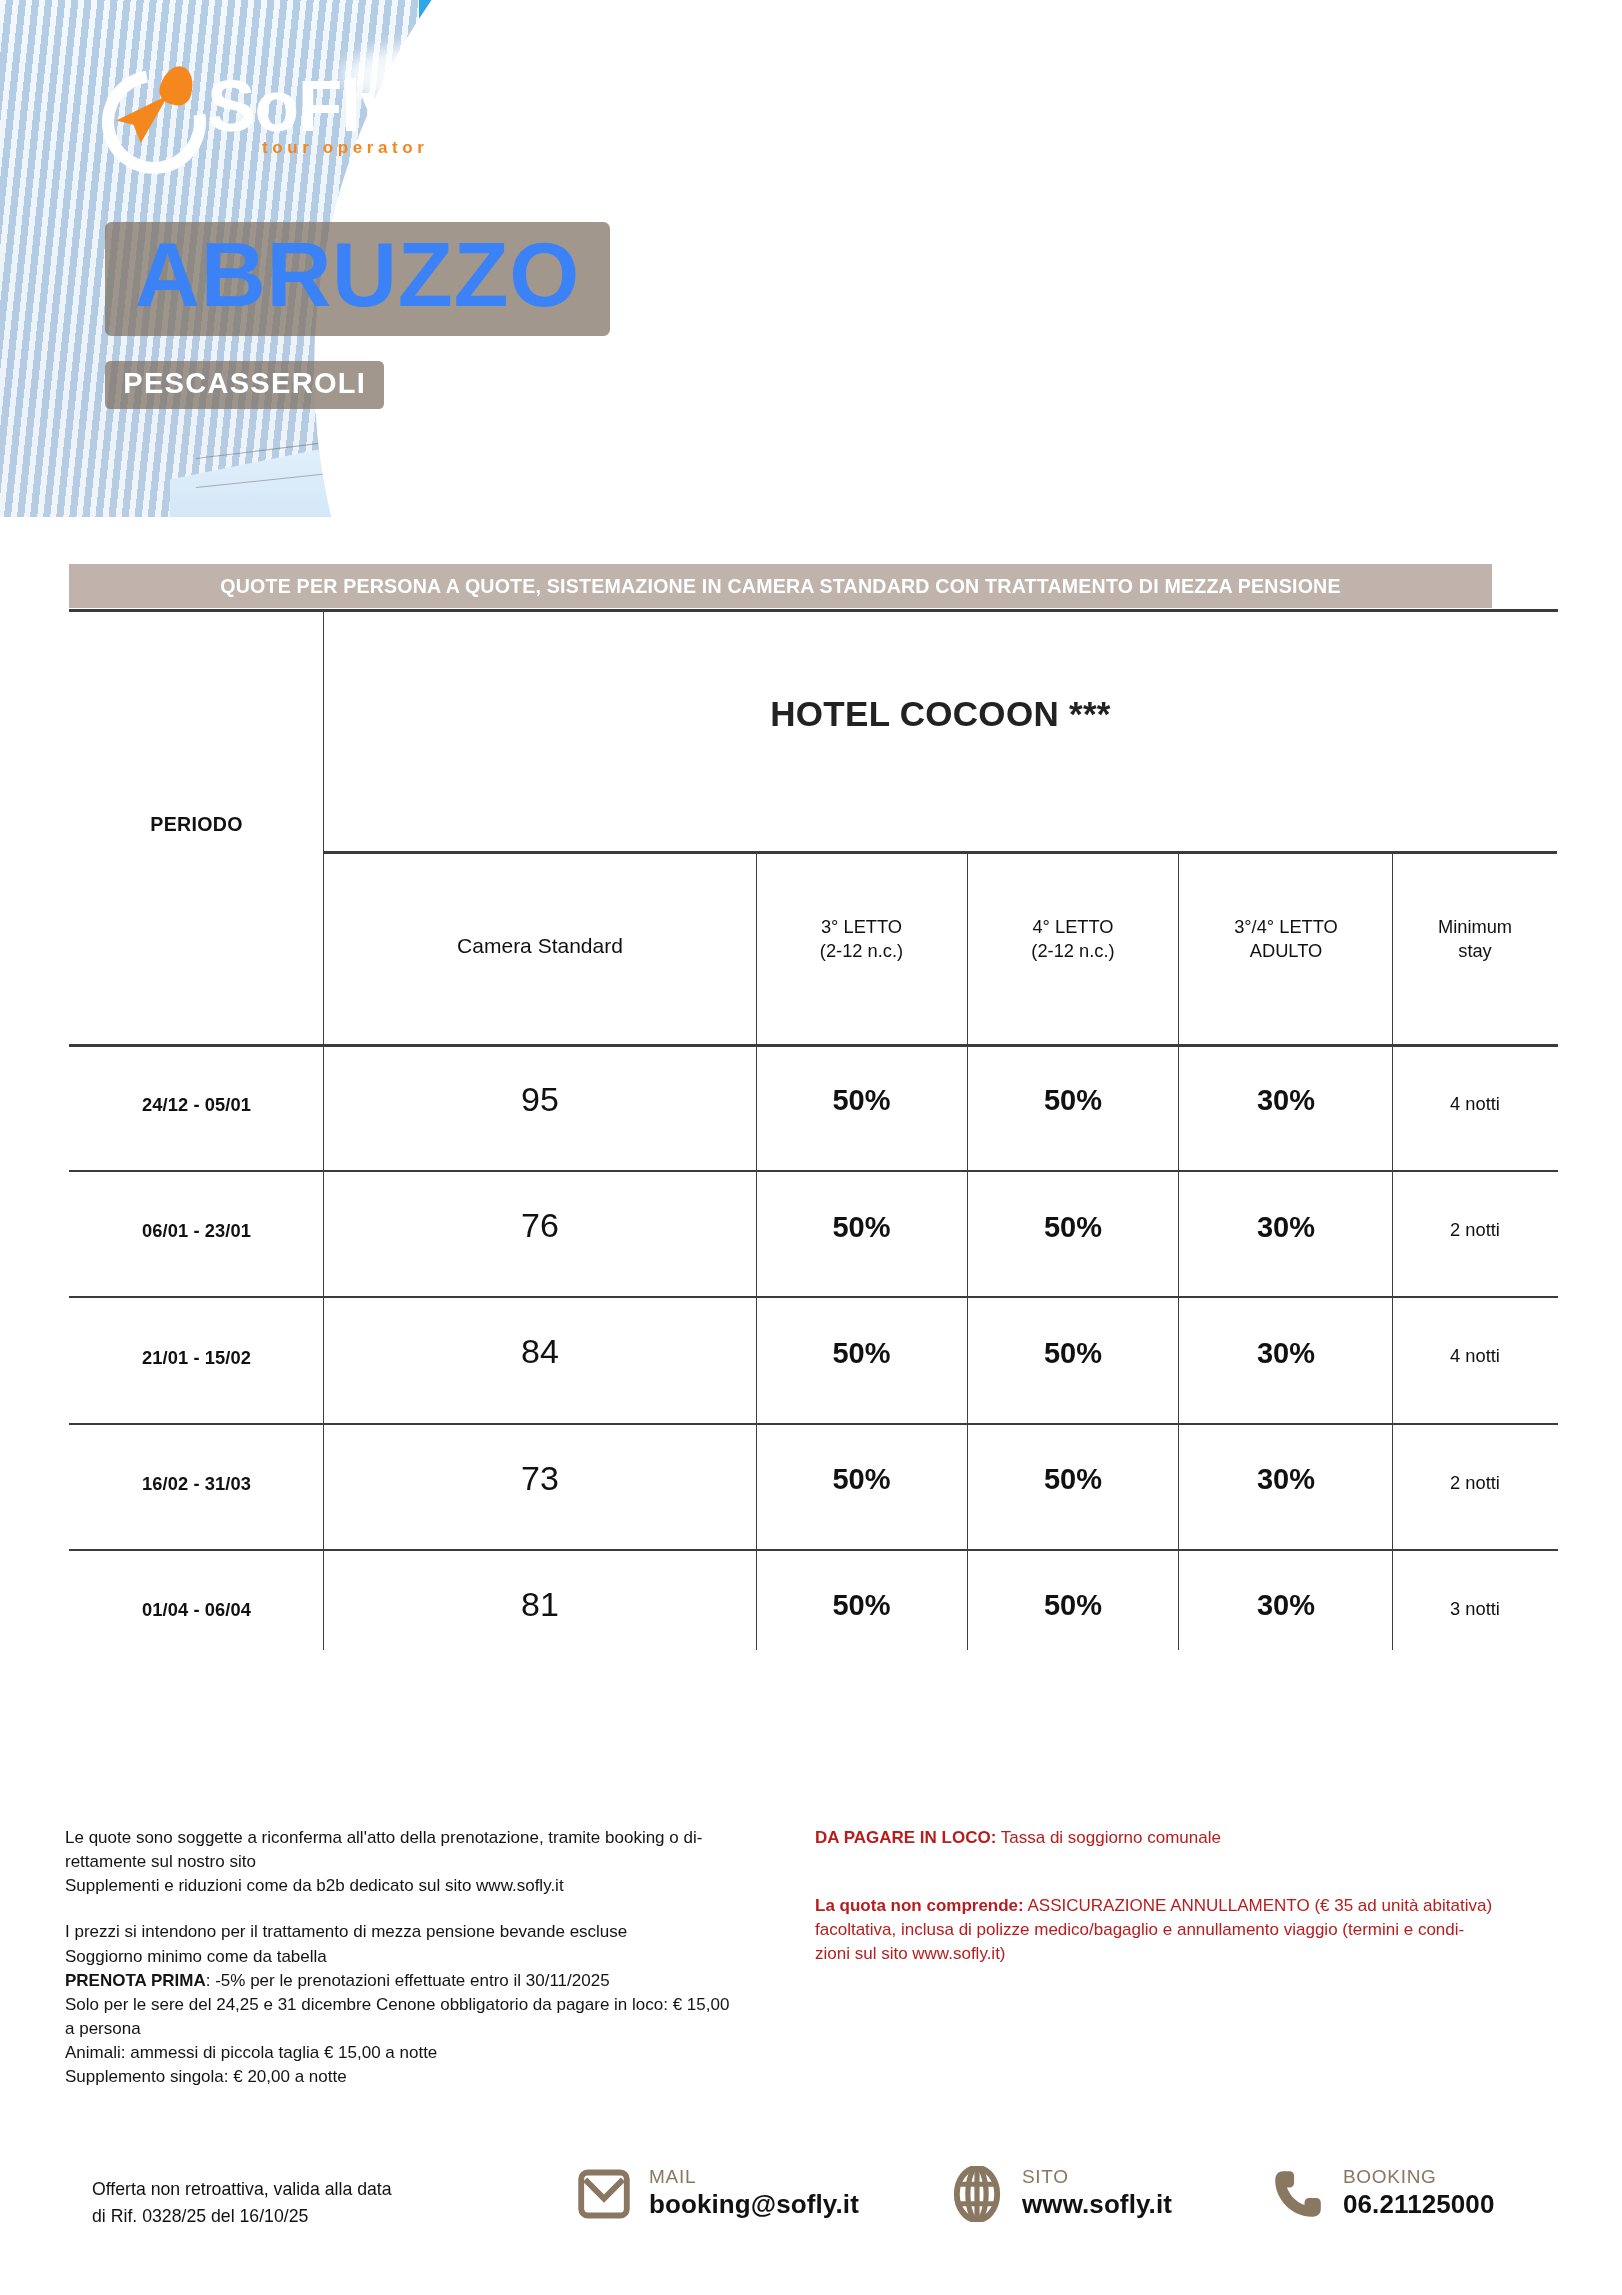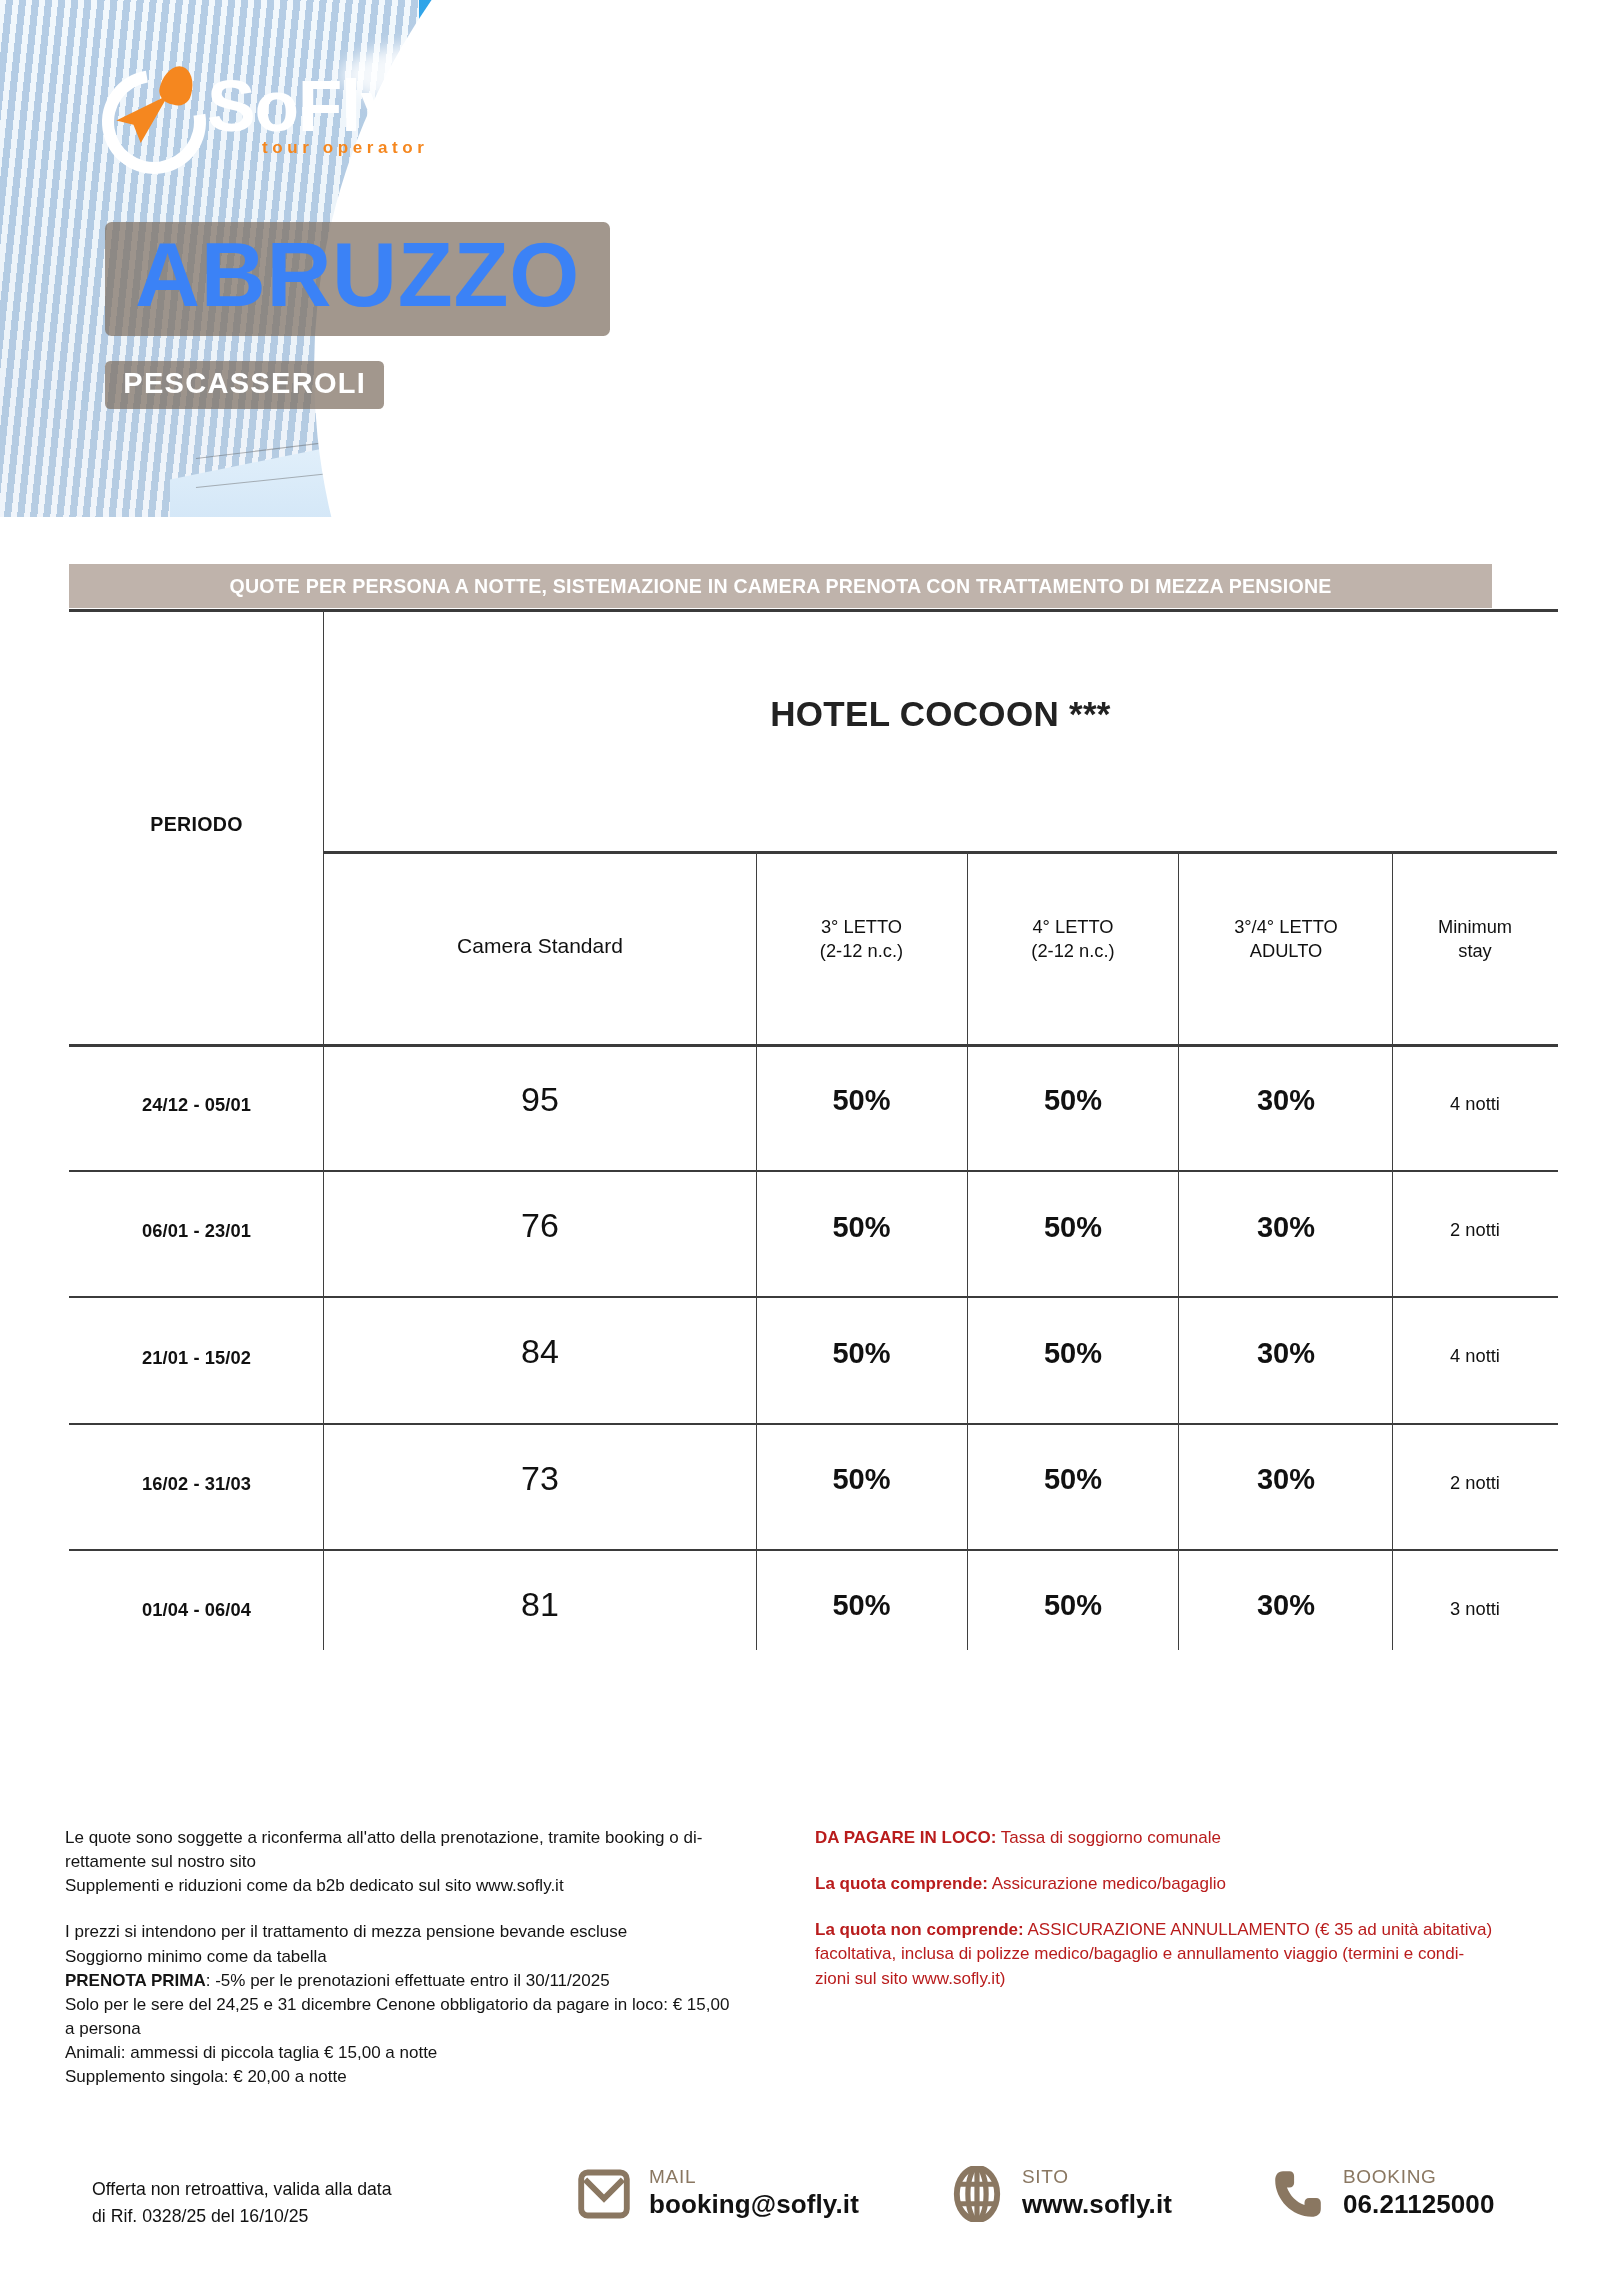--- a/index.html
+++ b/index.html
@@ -251,21 +251,21 @@
 
   <div class="hero-title-box">
     <div class="hero-title">ABRUZZO</div>
   </div>
   <div class="hero-sub-box">
     <div class="hero-sub">PESCASSEROLI</div>
   </div>
 </div>
 
 <div class="banner">
-  <div class="banner-text">QUOTE PER PERSONA A NOTTE, SISTEMAZIONE IN CAMERA PRENOTA CON TRATTAMENTO DI MEZZA PENSIONE</div>
+  <div class="banner-text">QUOTE PER PERSONA A QUOTE, SISTEMAZIONE IN CAMERA STANDARD CON TRATTAMENTO DI MEZZA PENSIONE</div>
 </div>
 
 <div>
 
   <div class="rule rule-h" style="left:69px;top:609px;width:1489px;"></div>
   <div class="rule rule-h" style="left:324px;top:851px;width:1233px;"></div>
   <div class="rule rule-h" style="left:69px;top:1044px;width:1489px;"></div>
   <div class="rule rule-h" style="left:69px;top:1170px;width:1489px;height:2px;"></div>
   <div class="rule rule-h" style="left:69px;top:1296px;width:1489px;height:2px;"></div>
   <div class="rule rule-h" style="left:69px;top:1423px;width:1489px;height:2px;"></div>
@@ -360,21 +360,20 @@
   <p><span class="b">PRENOTA PRIMA</span><span>: -5% per le prenotazioni effettuate entro il 30/11/2025</span></p>
   <p>Solo per le sere del 24,25 e 31 dicembre Cenone obbligatorio da pagare in loco: € 15,00</p>
   <p>a persona</p>
   <p>Animali: ammessi di piccola taglia € 15,00 a notte</p>
   <p>Supplemento singola: € 20,00 a notte</p>
 </div>
 
 <div class="notes-right">
   <p><span class="b">DA PAGARE IN LOCO:</span><span> Tassa di soggiorno comunale</span></p>
   <div class="gap"></div>
-  <p><span class="b">La quota comprende:</span><span> Assicurazione medico/bagaglio</span></p>
   <div class="gap"></div>
   <p><span class="b">La quota non comprende:</span><span> ASSICURAZIONE ANNULLAMENTO (€ 35 ad unità abitativa)</span></p>
   <p>facoltativa, inclusa di polizze medico/bagaglio e annullamento viaggio (termini e condi-</p>
   <p>zioni sul sito www.sofly.it)</p>
 </div>
 
 <div class="contact">
   <div class="ref">
     <div>Offerta non retroattiva, valida alla data</div>
     <div>di Rif. 0328/25 del 16/10/25</div>

